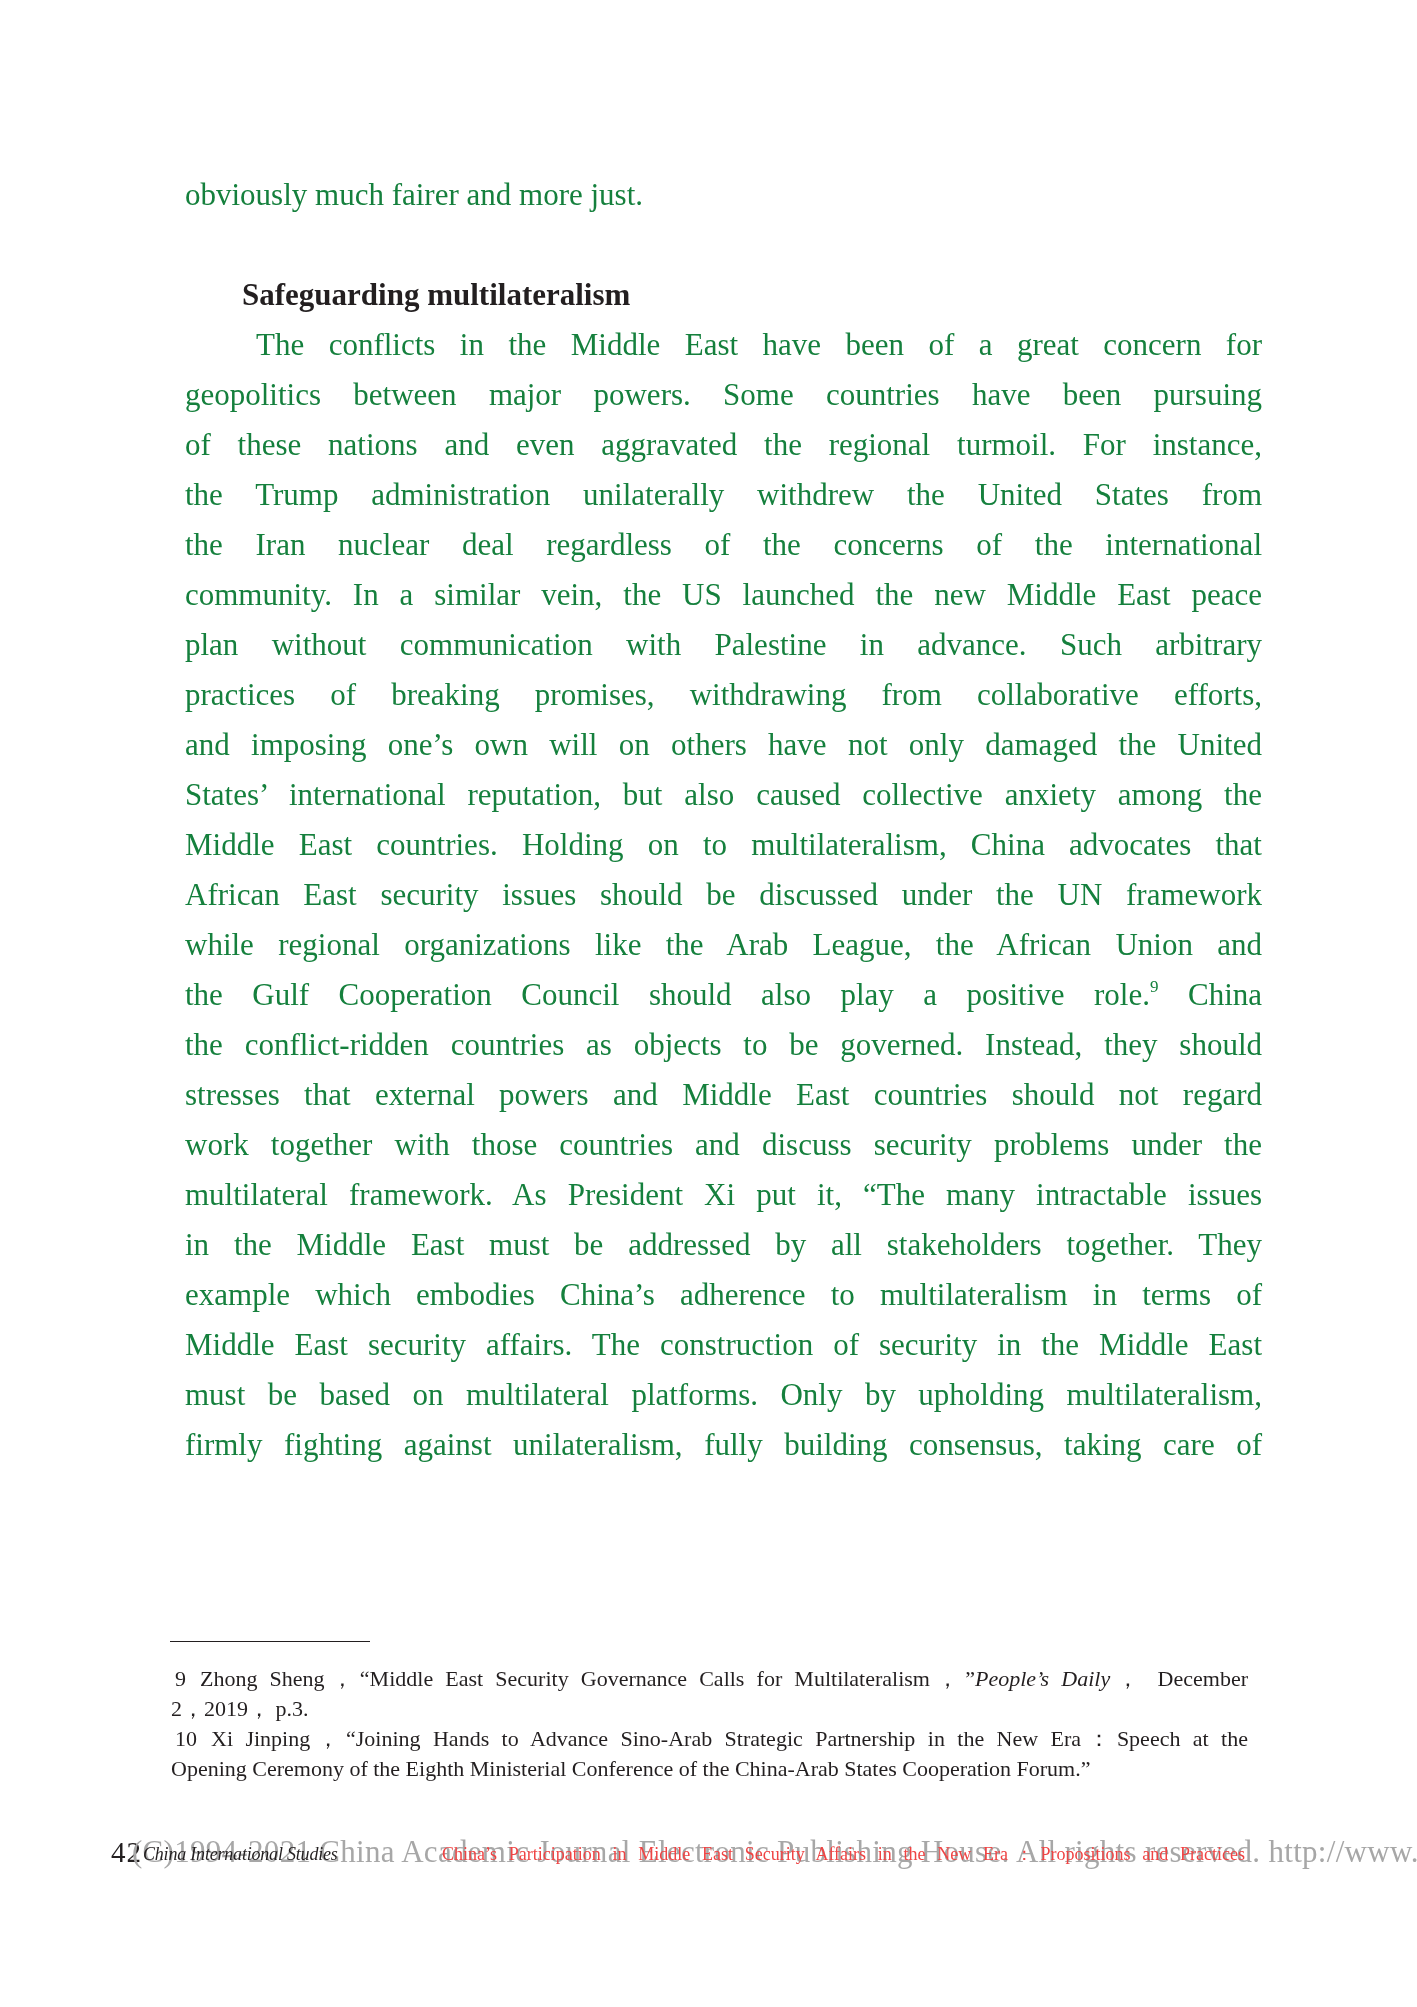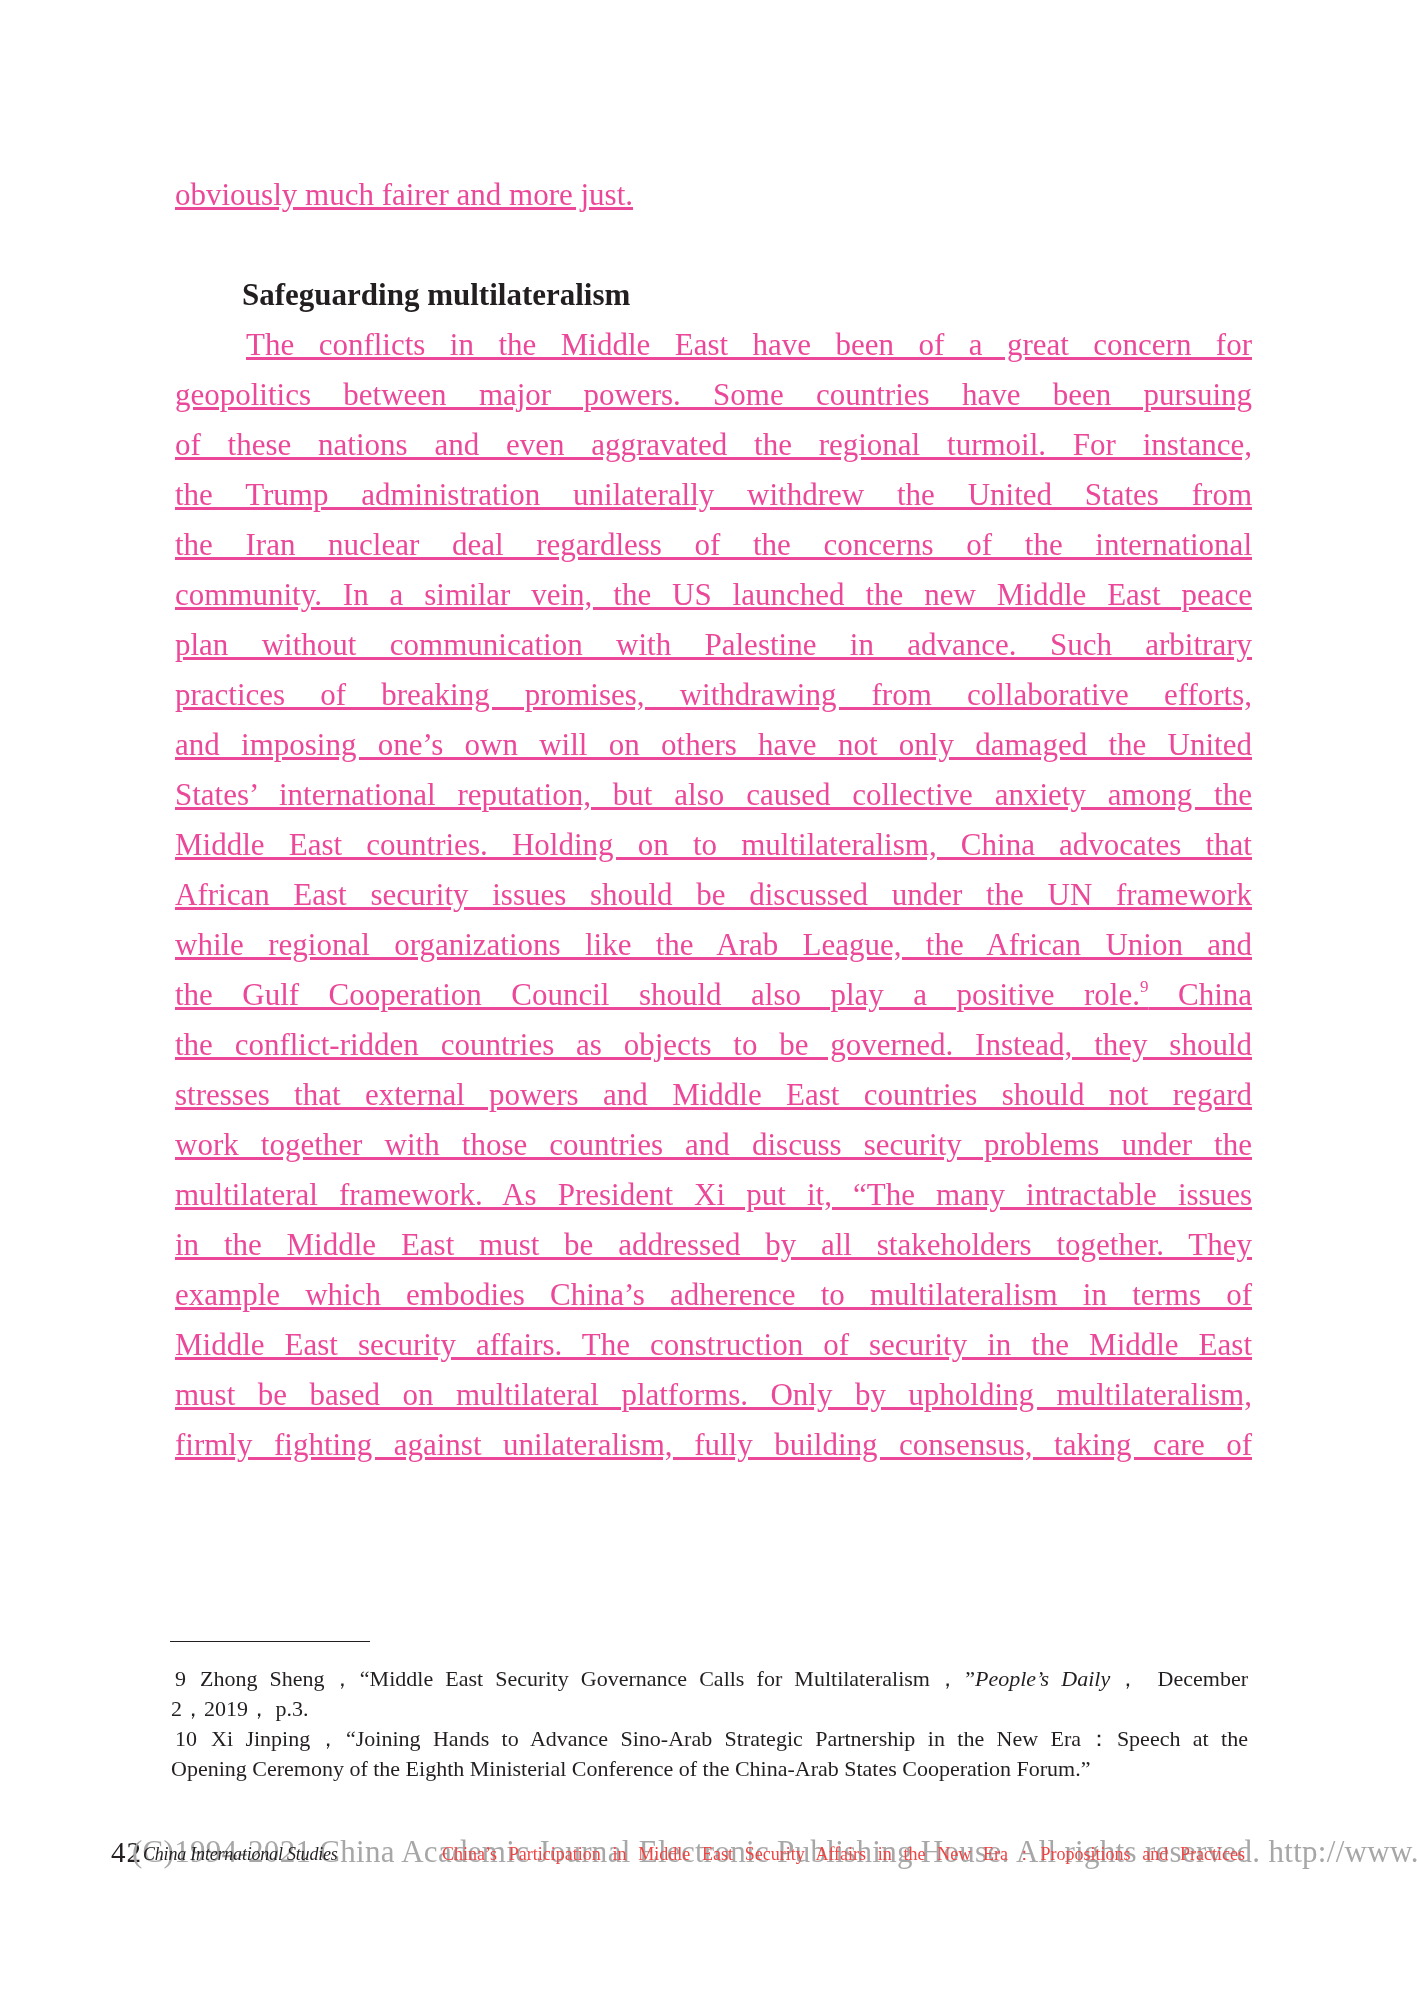--- a/index.html
+++ b/index.html
@@ -15,27 +15,26 @@
       color: #231f20;
     }
     .page {
       position: absolute;
       left: 0; top: 0;
       width: 1417px;
       height: 2007px;
     }
     .body-text {
       position: absolute;
-      left: 175px;
+      left: 185px;
       width: 1077px;
       font-family: "Liberation Serif", "DejaVu Serif", serif;
       font-size: 31px;
       line-height: 50px;
-      color: #ec4899;
-      text-decoration: underline;
+      color: #15803d;
     }
     .line {
       display: block;
       height: 50px;
       white-space: nowrap;
       text-align: justify;
       text-align-last: justify;
       overflow: visible;
     }
     .line.last {

